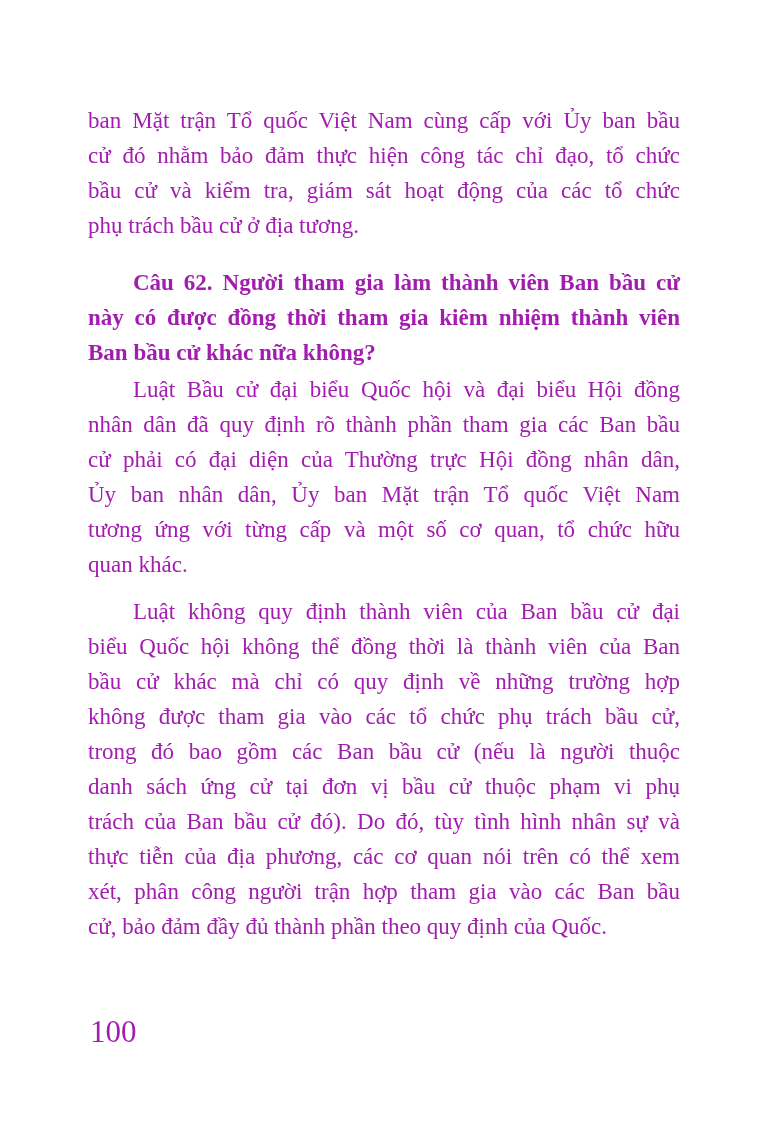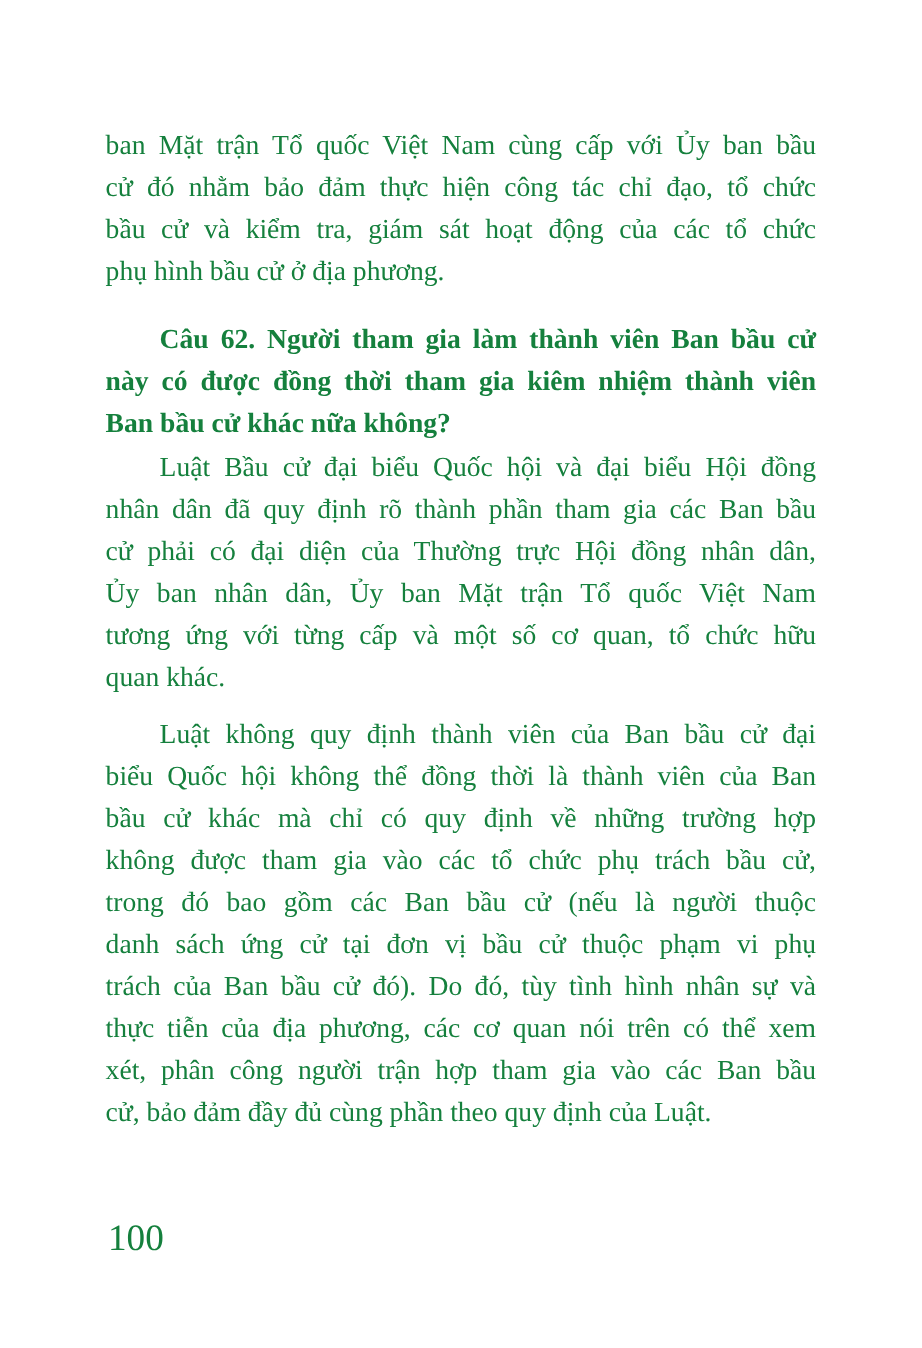--- a/index.html
+++ b/index.html
@@ -2,21 +2,21 @@
 <html><head>
 <meta charset="utf-8">
 <style>
   * { margin: 0; padding: 0; box-sizing: border-box; }
   html, body { background: #ffffff; }
   .page {
     position: relative;
     width: 768px;
     height: 1123px;
     background: #ffffff;
-    color: #15803d;
+    color: #a21caf;
     font-family: "Liberation Serif", "DejaVu Serif", serif;
     overflow: hidden;
   }
   .content {
     position: absolute;
     left: 88px;
     top: 103px;
     width: 592px;
     font-size: 23px;
     line-height: 35px;
@@ -54,21 +54,21 @@
 </style>
 </head>
 <body>
 
 <div class="page">
   <div class="content">
     <div class="para p1">
         <div class="line">ban Mặt trận Tổ quốc Việt Nam cùng cấp với Ủy ban bầu</div>
         <div class="line">cử đó nhằm bảo đảm thực hiện công tác chỉ đạo, tổ chức</div>
         <div class="line">bầu cử và kiểm tra, giám sát hoạt động của các tổ chức</div>
-        <div class="line last">phụ hình bầu cử ở địa phương.</div>
+        <div class="line last">phụ trách bầu cử ở địa tương.</div>
       </div>
     <div class="para indent question">
         <div class="line">Câu 62. Người tham gia làm thành viên Ban bầu cử</div>
         <div class="line">này có được đồng thời tham gia kiêm nhiệm thành viên</div>
         <div class="line last">Ban bầu cử khác nữa không?</div>
       </div>
     <div class="para indent p2">
         <div class="line">Luật Bầu cử đại biểu Quốc hội và đại biểu Hội đồng</div>
         <div class="line">nhân dân đã quy định rõ thành phần tham gia các Ban bầu</div>
         <div class="line">cử phải có đại diện của Thường trực Hội đồng nhân dân,</div>
@@ -79,17 +79,17 @@
     <div class="para indent p3">
         <div class="line">Luật không quy định thành viên của Ban bầu cử đại</div>
         <div class="line">biểu Quốc hội không thể đồng thời là thành viên của Ban</div>
         <div class="line">bầu cử khác mà chỉ có quy định về những trường hợp</div>
         <div class="line">không được tham gia vào các tổ chức phụ trách bầu cử,</div>
         <div class="line">trong đó bao gồm các Ban bầu cử (nếu là người thuộc</div>
         <div class="line">danh sách ứng cử tại đơn vị bầu cử thuộc phạm vi phụ</div>
         <div class="line">trách của Ban bầu cử đó). Do đó, tùy tình hình nhân sự và</div>
         <div class="line">thực tiễn của địa phương, các cơ quan nói trên có thể xem</div>
         <div class="line">xét, phân công người trận hợp tham gia vào các Ban bầu</div>
-        <div class="line last">cử, bảo đảm đầy đủ cùng phần theo quy định của Luật.</div>
+        <div class="line last">cử, bảo đảm đầy đủ thành phần theo quy định của Quốc.</div>
       </div>
   </div>
   <div class="page-number">100</div>
 </div>
 
 </body></html>

